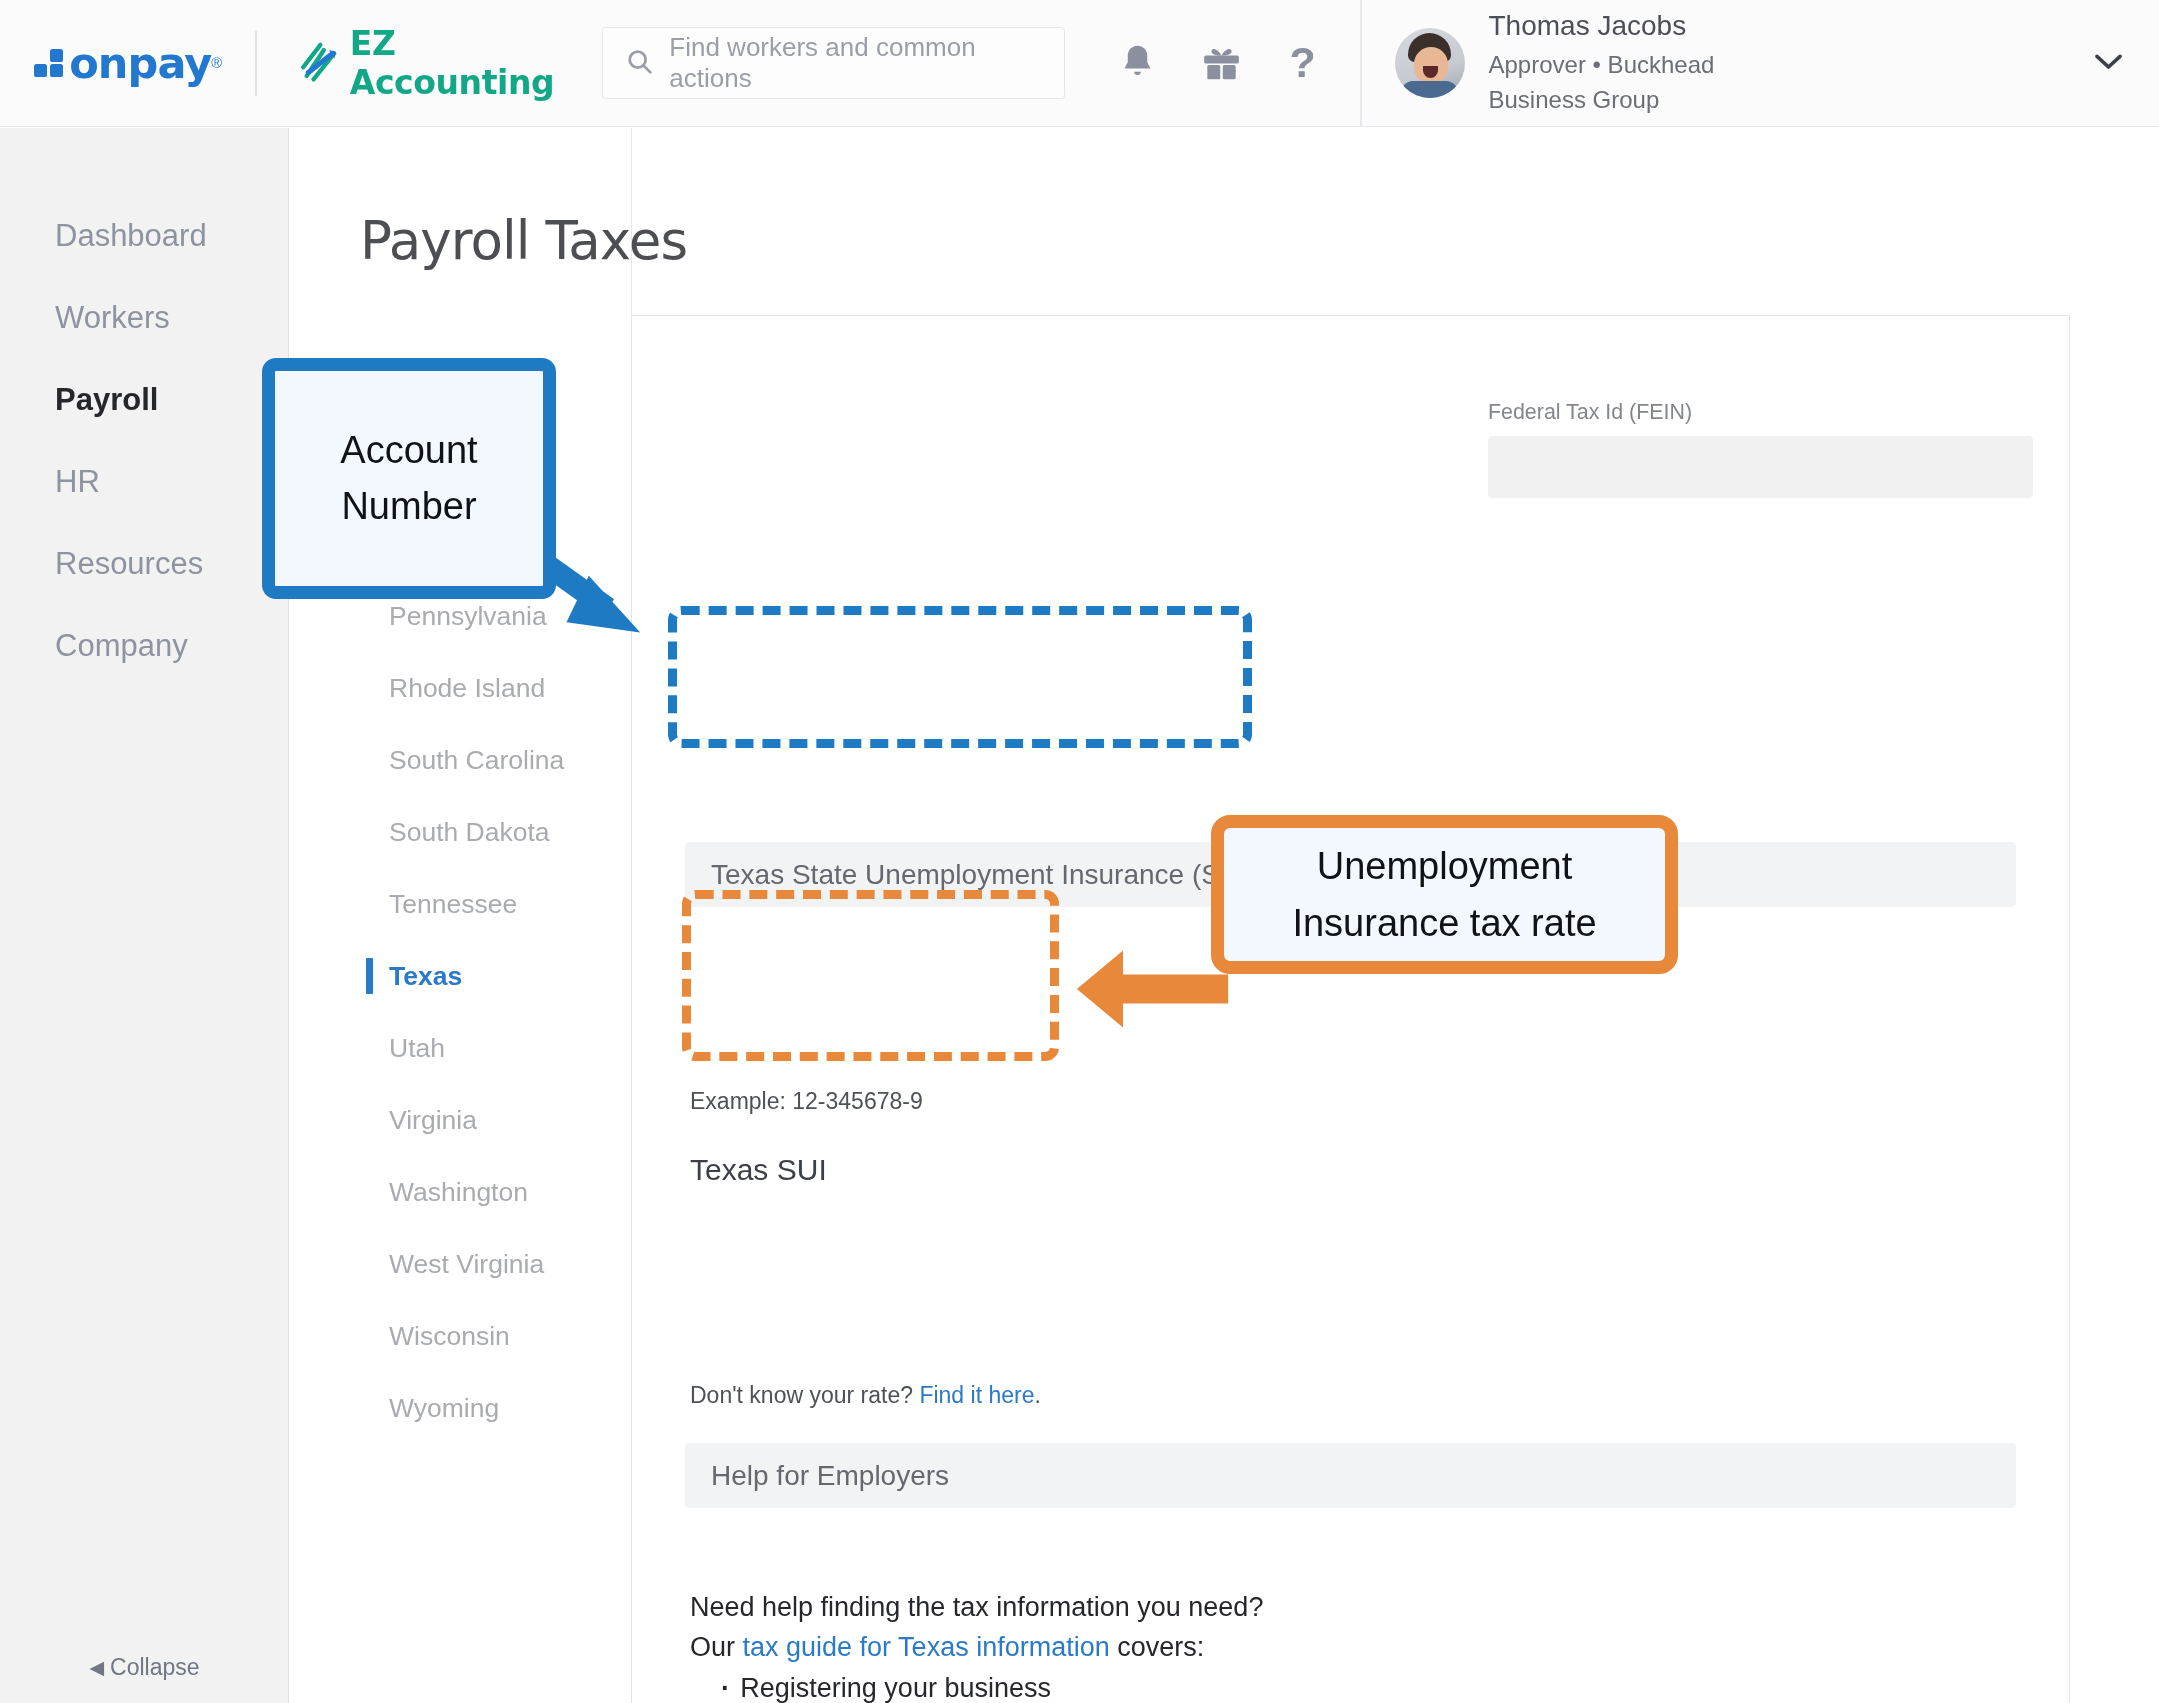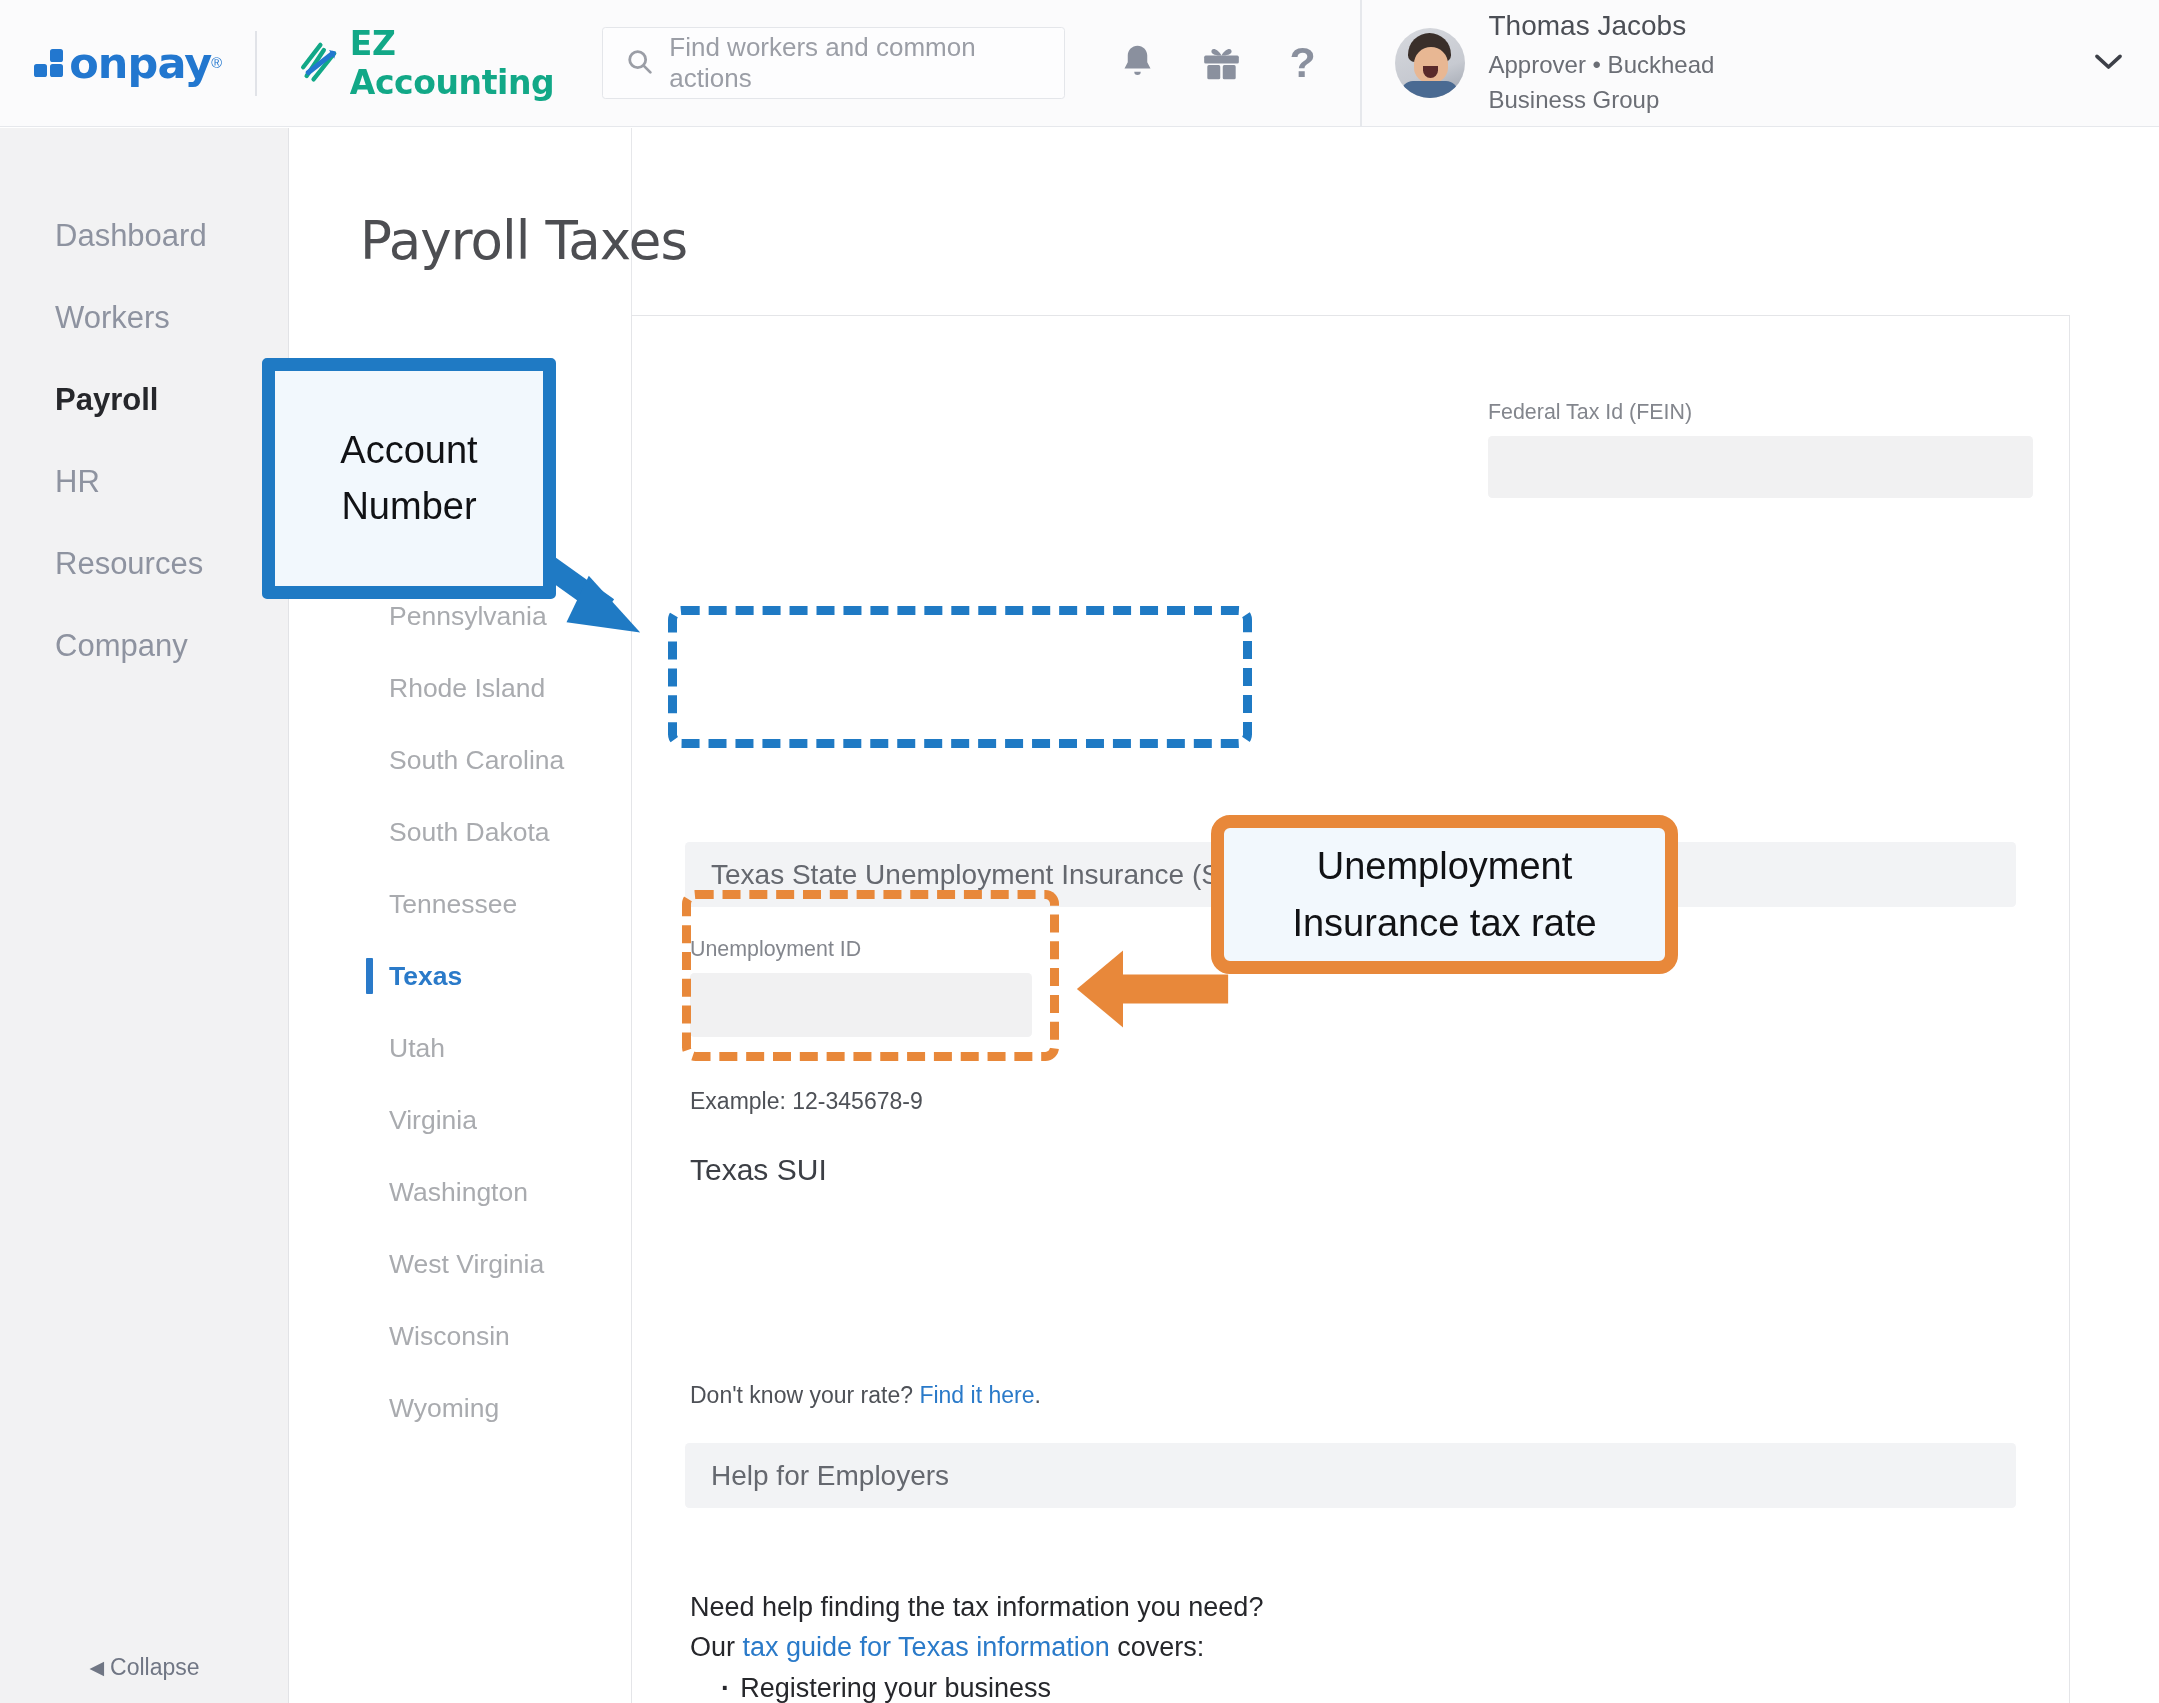--- a/index.html
+++ b/index.html
@@ -163,21 +163,21 @@
     border: 9.4px dashed #e8883a; border-radius: 13.7px; pointer-events: none;
   }
 
   .callout {
     position: absolute; background: #f2f8fd;
     display: flex; align-items: center; justify-content: center;
     text-align: center; z-index: 6;
   }
   .callout-blue {
     left: 262px; top: 358px; width: 294px; height: 241px;
-    border: 13.7px solid #1f7ac4; border-radius: 5px;
+    border: 13.7px solid #1f7ac4; border-radius: 14px;
     font-size: 38px; color: #111215; line-height: 1.45;
   }
   .callout-orange {
     left: 1211px; top: 815px; width: 467px; height: 159px;
     border: 13.7px solid #e8883a; border-radius: 19px;
     font-size: 38px; color: #111215; line-height: 1.5;
   }
   .arrow-svg { position: absolute; z-index: 5; pointer-events: none; }
 </style>
 </head>
@@ -356,24 +356,20 @@
 
     <div class="fein-block">
       <div class="field-label">Federal Tax Id (FEIN)</div>
       <input class="field-input" type="text" value="" style="">
     </div>
 
     <div class="sec-header sec-sui">
       <span>Texas State Unemployment Insurance (SUI) Setup</span>
     </div>
 
-    <div class="uid-block">
-      <div class="field-label">Unemployment ID</div>
-      <input class="uid-input" type="text" value="" style="">
-    </div>
 
     <div class="uid-example">Example: 12-345678-9</div>
 
     <div class="sui-title">Texas SUI</div>
 
 
     <div class="dontknow">
       <span>Don't know your rate? </span><span class="lnk">Find it here</span><span>.</span>
     </div>
 

